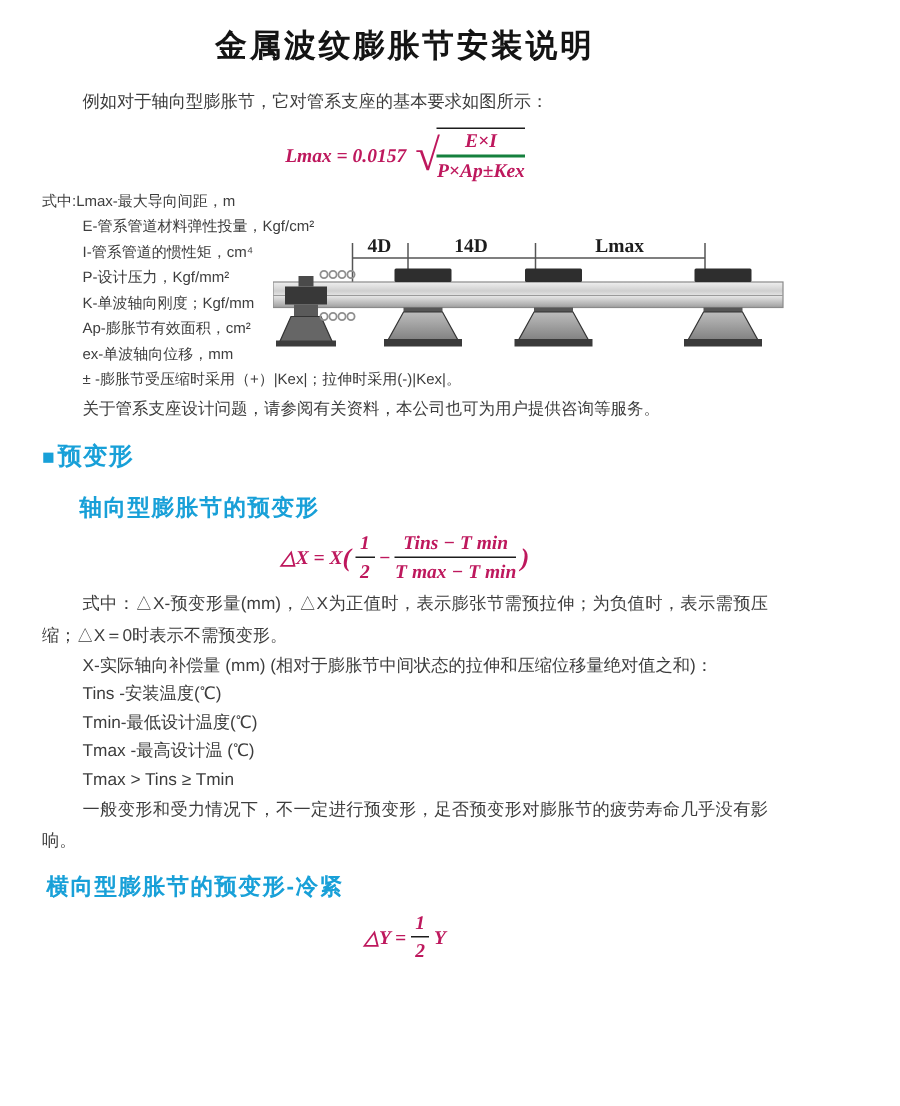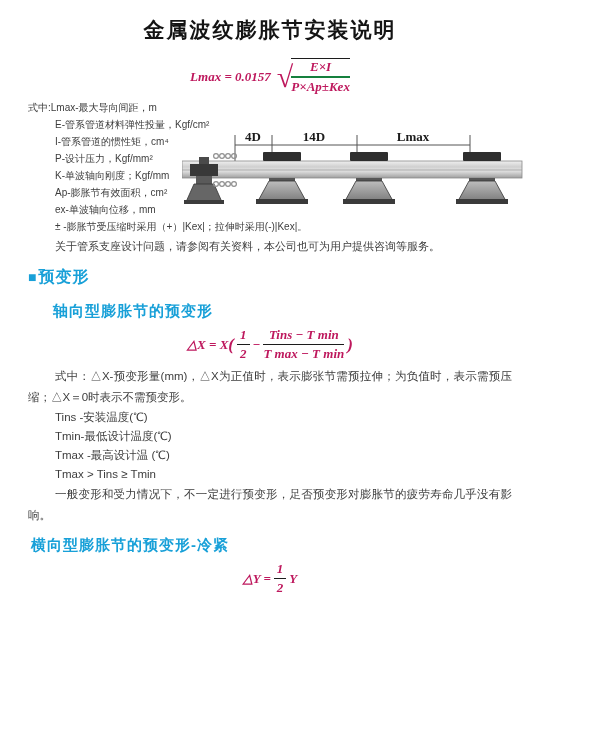--- a/index.html
+++ b/index.html
@@ -41,20 +41,21 @@
   .dim-label{font-family:"Liberation Serif",serif;font-weight:bold;font-size:13px;fill:#1c1c1c;}
 </style>
 </head>
 <body>
 
 <div class="page">
 
   <h1 class="title">金属波纹膨胀节安装说明</h1>
 
 
+  <p class="pindent">例如对于轴向型膨胀节，它对管系支座的基本要求如图所示：</p>
 
   <div class="formula">
     <span>Lmax = 0.0157</span>
     <span class="radical">√</span>
     <span class="rfrac">
       <span class="num">E×I</span>
       <span class="den">P×Ap±Kex</span>
     </span>
   </div>
 
@@ -153,20 +154,21 @@
     <span>−</span>
     <span class="sfrac">
       <span class="num">Tins − T min</span>
       <span class="den">T max − T min</span>
     </span>
     <span class="paren">)</span>
   </div>
 
   <p class="pindent">式中：△X-预变形量(mm)，△X为正值时，表示膨张节需预拉伸；为负值时，表示需预压缩；△X＝0时表示不需预变形。</p>
 
+  <div class="item-line">X-实际轴向补偿量 (mm) (相对于膨胀节中间状态的拉伸和压缩位移量绝对值之和)：</div>
   <div class="item-line">Tins -安装温度(℃)</div>
   <div class="item-line">Tmin-最低设计温度(℃)</div>
   <div class="item-line">Tmax -最高设计温 (℃)</div>
   <div class="item-line">Tmax &gt; Tins ≥ Tmin</div>
 
   <p class="pindent">一般变形和受力情况下，不一定进行预变形，足否预变形对膨胀节的疲劳寿命几乎没有影响。</p>
 
   <h3 class="sub-head lat">横向型膨胀节的预变形-冷紧</h3>
 
   <div class="formula">

